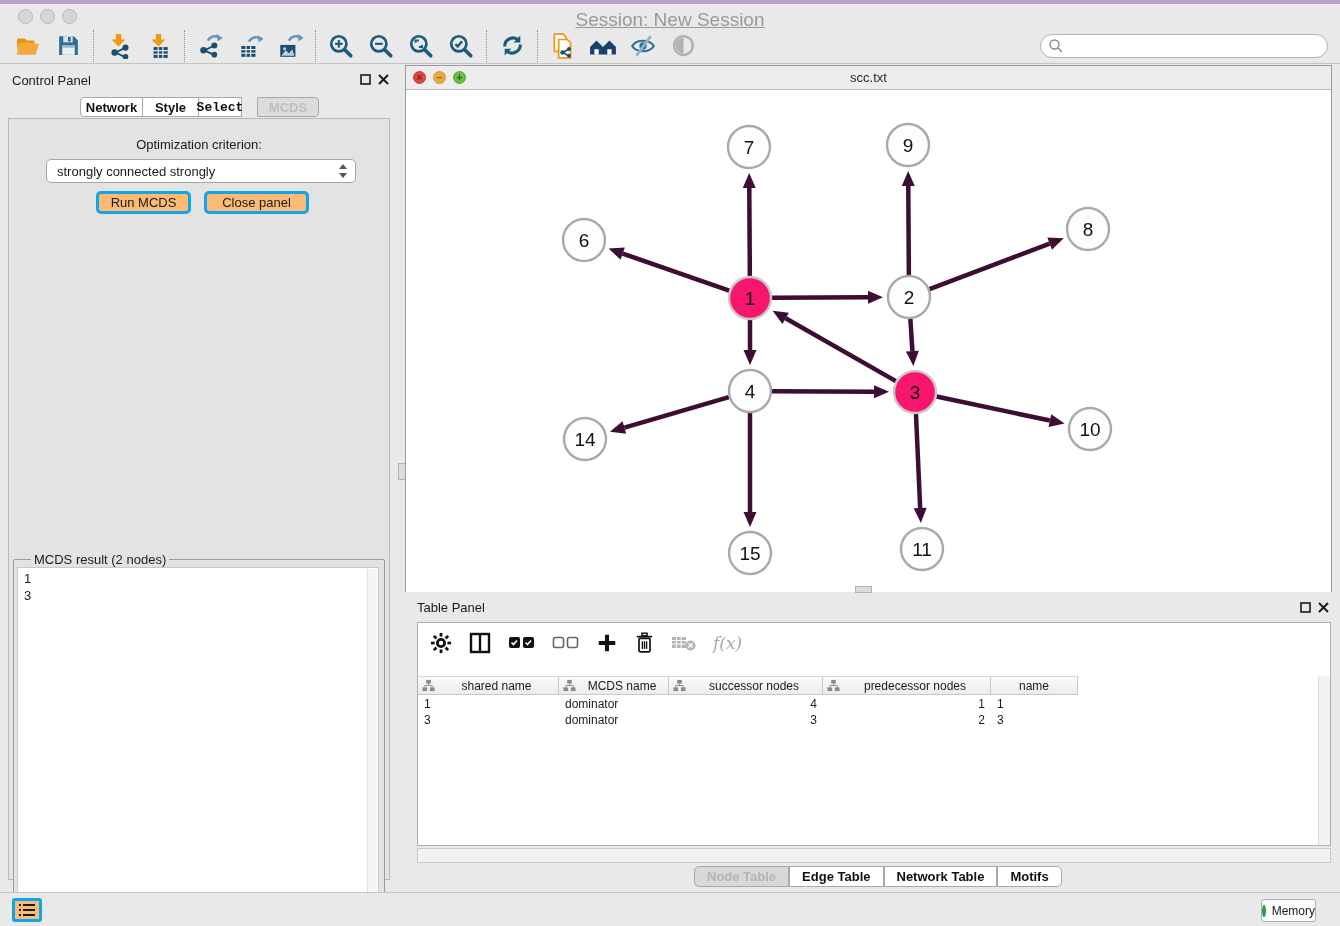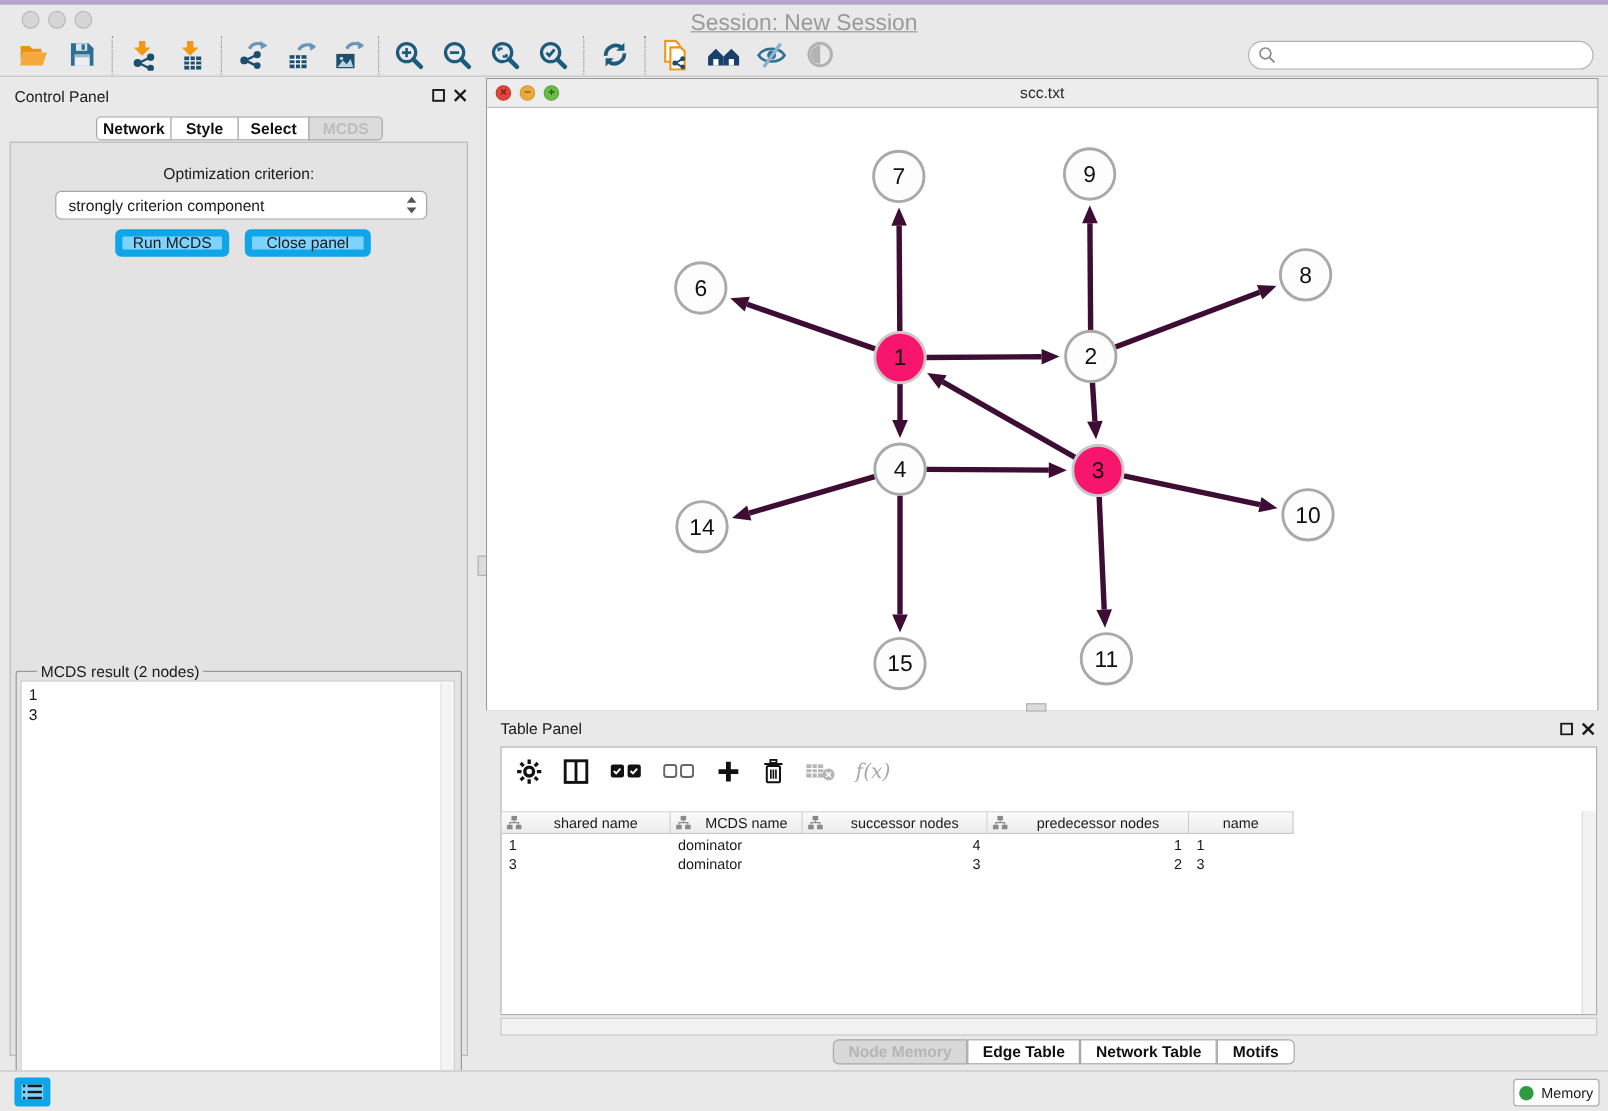--- a/index.html
+++ b/index.html
@@ -21,21 +21,21 @@
   .searchwrap input{border:none;outline:none;flex:1;height:18px;font-size:13px;background:transparent;
                     font-family:"Liberation Sans",sans-serif;}
   
   .panelheader{font-size:13px;color:#1a1a1a;}
   .winbtn{width:11px;height:11px;}
   
   .cp-tab{height:20px;box-sizing:border-box;border:1px solid #a8a8a8;background:#fff;font-size:13px;font-weight:700;
           display:flex;align-items:center;justify-content:center;color:#111;}
   .cp-tab.active{background:#dcdcdc;color:#bdbdbd;}
   .cp-content{background:#e3e3e3;border:1px solid #b9b9b9;}
-  .btn{background:#7dd3fc;border:6px solid #0ea5e9;border-radius:5px;font-size:13px;display:flex;
+  .btn{background:#fdba74;border:3px solid #0ea5e9;border-radius:5px;font-size:13px;display:flex;
        align-items:center;justify-content:center;box-sizing:border-box;}
   .selectbox{background:#fff;border:1px solid #a6a6a6;border-radius:5px;font-size:13px;display:flex;
              align-items:center;box-sizing:border-box;padding-left:10px;}
   fieldset.mcds{border:1px solid #9a9a9a;border-radius:2px;background:#e3e3e3;margin:0;padding:0 3px 3px 3px;box-sizing:border-box;}
   fieldset.mcds legend{font-size:13px;padding:0 3px;margin-left:14px;}
   .resultarea{background:#fff;border:1px solid #c9c9c9;position:relative;font-size:13px;line-height:17px;
               padding:2px 0 0 6px;box-sizing:border-box;}
   .vtrack{position:absolute;right:1px;top:1px;bottom:1px;width:9px;background:#f4f4f4;border-left:1px solid #e2e2e2;}
   
   .netwin{border:1px solid #9a9a9a;background:#fff;box-sizing:border-box;}
@@ -240,27 +240,27 @@
     <svg class="abs winbtn" style="left:360px;top:9px;" width="11" height="11">
       <rect x="1" y="1" width="9" height="9" fill="none" stroke="#1a1a1a" stroke-width="1.6"></rect>
     </svg>
     <svg class="abs winbtn" style="left:378px;top:9px;" width="11" height="11">
       <line x1="1" y1="1" x2="10" y2="10" stroke="#1a1a1a" stroke-width="2"></line>
       <line x1="10" y1="1" x2="1" y2="10" stroke="#1a1a1a" stroke-width="2"></line>
     </svg>
 
     <div class="abs cp-tab" style="left:80px;top:32px;width:63px;border-radius:4px 0 0 4px;">Network</div>
     <div class="abs cp-tab" style="left:142px;top:32px;width:57px;">Style</div>
-    <div class="abs cp-tab" style="left:198px;top:32px;width:60px;">Select</div>
+    <div class="abs cp-tab" style="left:198px;top:32px;width:44px;font-family:Liberation Mono, monospace;">Select</div>
     <div class="abs cp-tab active" style="left:257px;top:32px;width:62px;border-radius:0 4px 4px 0;">MCDS</div>
 
     <div class="abs cp-content" style="left:8px;top:53px;width:380px;height:760px;">
       <div class="abs" style="left:0;top:18px;width:100%;text-align:center;font-size:13px;">Optimization criterion:</div>
       <div class="abs selectbox" style="left:37px;top:40px;width:310px;height:24px;">
-        <span>strongly criterion component</span>
+        <span>strongly connected strongly</span>
         <svg style="margin-left:auto;margin-right:7px;" width="10" height="14" viewBox="0 0 10 14">
           <path d="M5 0l4 5H1z" fill="#555"></path>
             <path d="M5 14l4-5H1z" fill="#555"></path>
         </svg>
       </div>
       <div class="abs btn" style="left:87px;top:72px;width:95px;height:23px;">Run MCDS</div>
       <div class="abs btn" style="left:195px;top:72px;width:105px;height:23px;text-align:center;">Close panel</div>
 
       <fieldset class="abs mcds" style="left:4px;top:433px;width:372px;height:380px;">
         <legend>MCDS result (2 nodes)</legend>
@@ -461,39 +461,39 @@
         <div class="td" style="width:168px;text-align:right;">2</div>
         <div class="td" style="width:87px;">3</div>
       </div>
 
       <div class="abs" style="right:0;top:53px;bottom:0;width:11px;background:#f2f2f2;border-left:1px solid #dcdcdc;"></div>
     </div>
 
     <div class="abs" style="left:12px;top:253px;width:914px;height:15px;background:#f2f2f2;border:1px solid #c9c9c9;box-sizing:border-box;"></div>
 
     <div class="abs" style="left:289px;top:271px;display:flex;">
-      <div class="bt-tab active" style="border-radius:5px 0 0 5px;">Node Memory</div>
+      <div class="bt-tab active" style="border-radius:5px 0 0 5px;">Node Table</div>
       <div class="bt-tab">Edge Table</div>
       <div class="bt-tab">Network Table</div>
       <div class="bt-tab" style="border-radius:0 5px 5px 0;">Motifs</div>
     </div>
   </div>
 
   <div class="abs statusbar">
     <div class="abs btn" style="left:12px;top:5px;width:30px;height:24px;border-radius:3px;">
       <svg width="16" height="14" viewBox="0 0 16 14">
         <g fill="#1a1a1a">
           <rect x="0" y="1" width="2" height="2"></rect>
             <rect x="4" y="1" width="12" height="2"></rect>
           <rect x="0" y="6" width="2" height="2"></rect>
             <rect x="4" y="6" width="12" height="2"></rect>
           <rect x="0" y="11" width="2" height="2"></rect>
             <rect x="4" y="11" width="12" height="2"></rect>
         </g>
       </svg>
     </div>
-    <div class="abs membtn" style="left:1261px;top:6px;width:72px;height:23px;">
+    <div class="abs membtn" style="left:1261px;top:6px;width:55px;height:23px;">
       <span style="width:12px;height:12px;border-radius:50%;background:#2d9c41;display:inline-block;"></span>
       <span>Memory</span>
     </div>
   </div>
 
 </div>
 
 </body></html>

